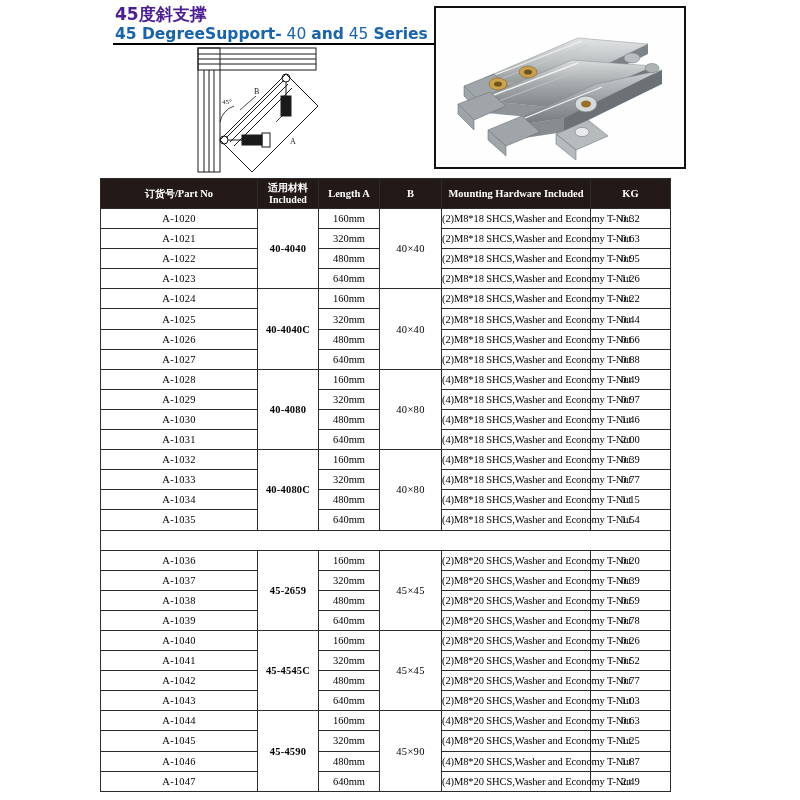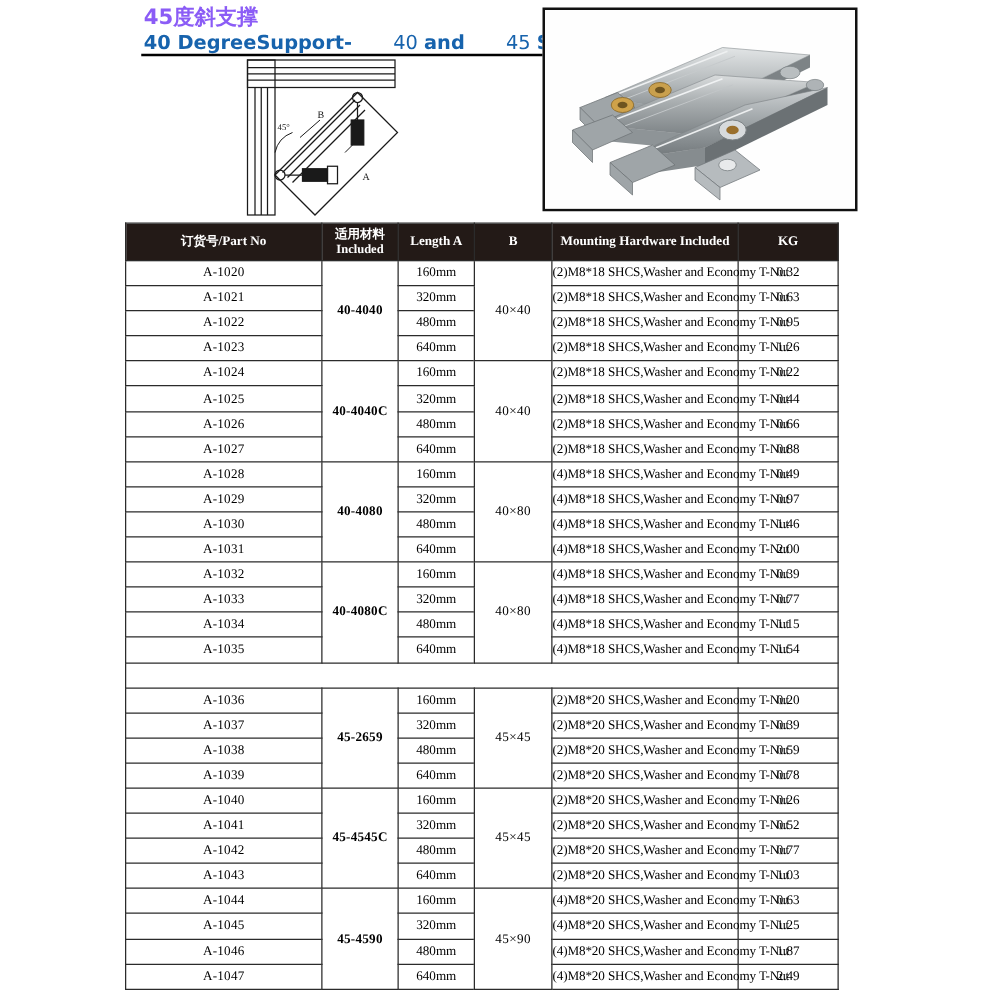--- a/index.html
+++ b/index.html
@@ -12,30 +12,30 @@
     position:relative;
     overflow:hidden;
   }
 
   
   #header { position:absolute; left:0; top:0; width:800px; height:178px; }
 
   #title-block { position:absolute; left:115px; top:4px; width:320px; }
   #title-cn {
     font-family:"DejaVu Sans", sans-serif;
-    font-size:17px; font-weight:700; color:#8b5cf6;
+    font-size:17px; font-weight:700; color:#4c1d95;
     letter-spacing:0px; line-height:20px;
     white-space:nowrap;
   }
   #title-en {
     font-family:"DejaVu Sans", sans-serif;
     font-size:15.5px; font-weight:700; color:#1763ad;
     line-height:19px; margin-top:1px; white-space:nowrap;
   }
-  #title-en .thin { font-weight:400;margin-left:28px; }
+  #title-en .thin { font-weight:400; }
   #title-rule {
     position:absolute; left:113px; top:43px;
     width:325px; height:2px; background:#000;
   }
 
   
   #diagram {
     position:absolute; left:178px; top:44px;
     width:150px; height:130px;
   }
@@ -107,21 +107,21 @@
   col.c-hw    { width:149px; }
   col.c-kg    { width:80px; }
 </style>
 </head>
 <body>
 
 <div id="header">
 
   <div id="title-block">
     <div id="title-cn">45度斜支撑</div>
-    <div id="title-en"><span>40 Degree</span><span>Support-</span><span class="thin"> 40 </span><span>and</span><span class="thin"> 45 </span><span>Series</span></div>
+    <div id="title-en"><span>45 Degree</span><span>Support-</span><span class="thin"> 40 </span><span>and</span><span class="thin"> 45 </span><span>Series</span></div>
   </div>
   <div id="title-rule"></div>
 
   <div id="diagram">
     <svg width="150" height="130" viewBox="0 0 150 130">
       <g stroke="#1a1a1a" fill="none" stroke-width="1">
 
         <rect x="20" y="4" width="118" height="22"></rect>
         <line x1="20" y1="10" x2="138" y2="10"></line>
         <line x1="20" y1="15" x2="138" y2="15"></line>

